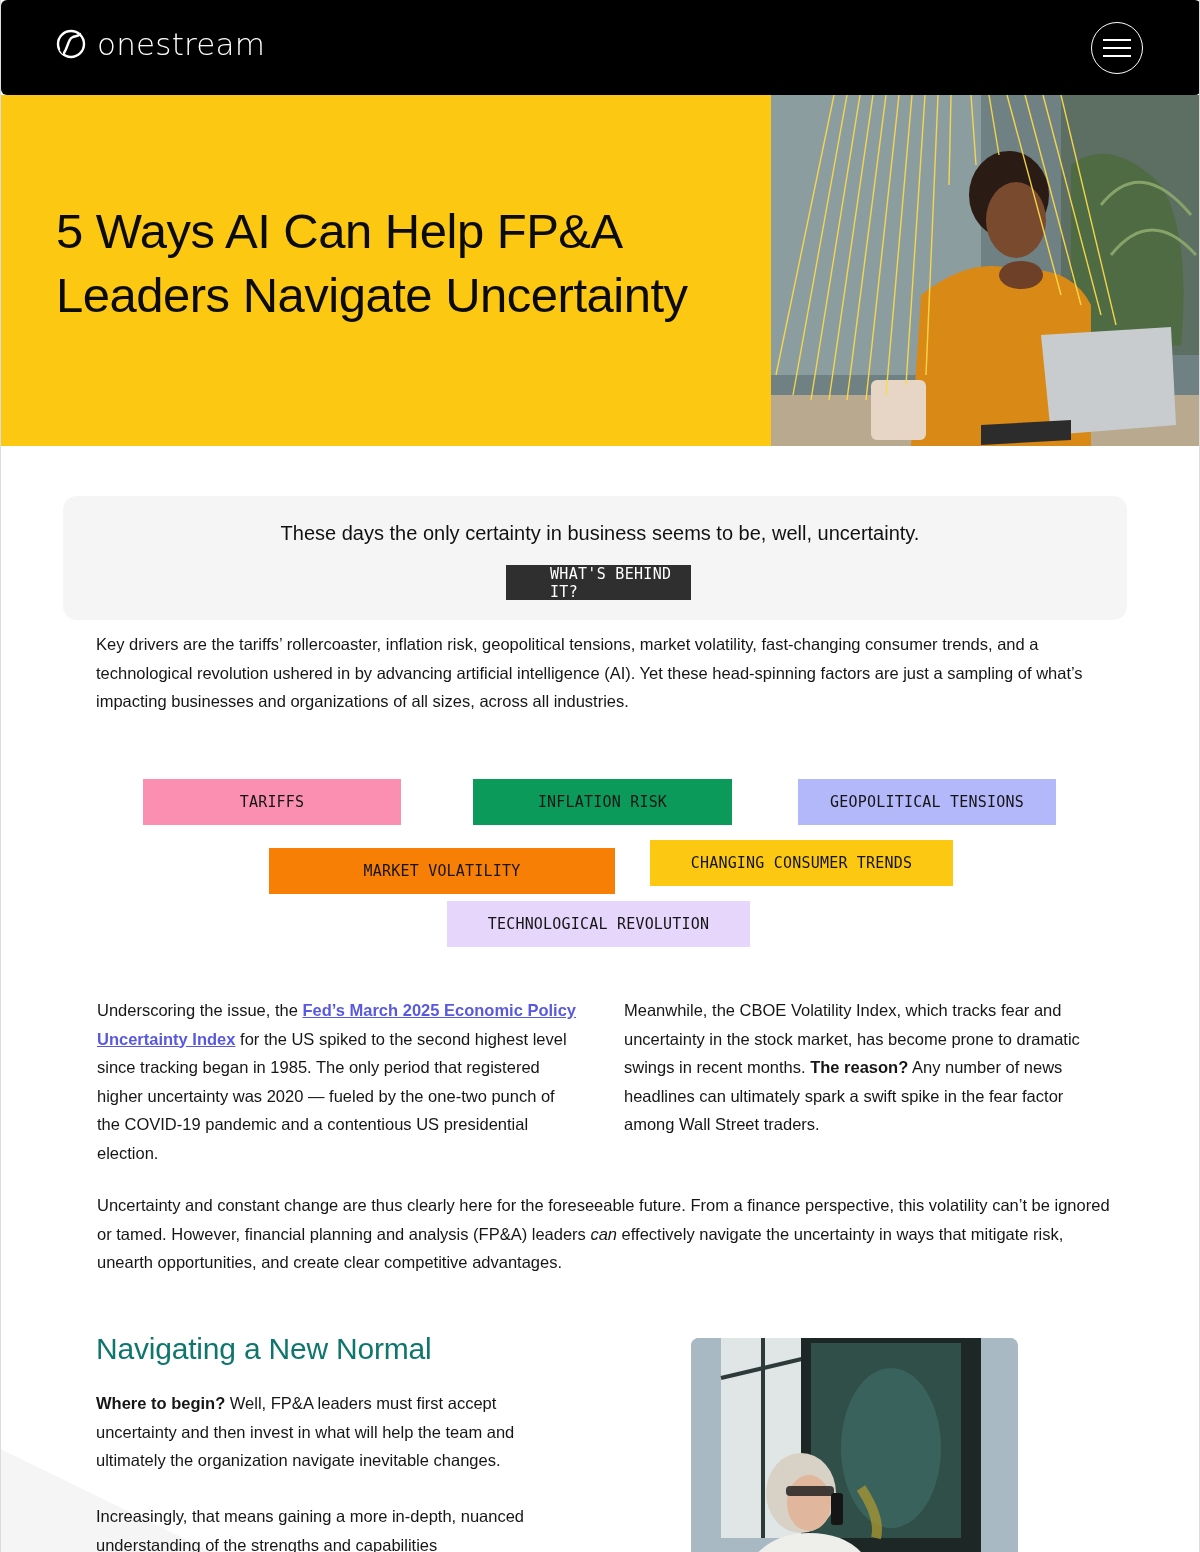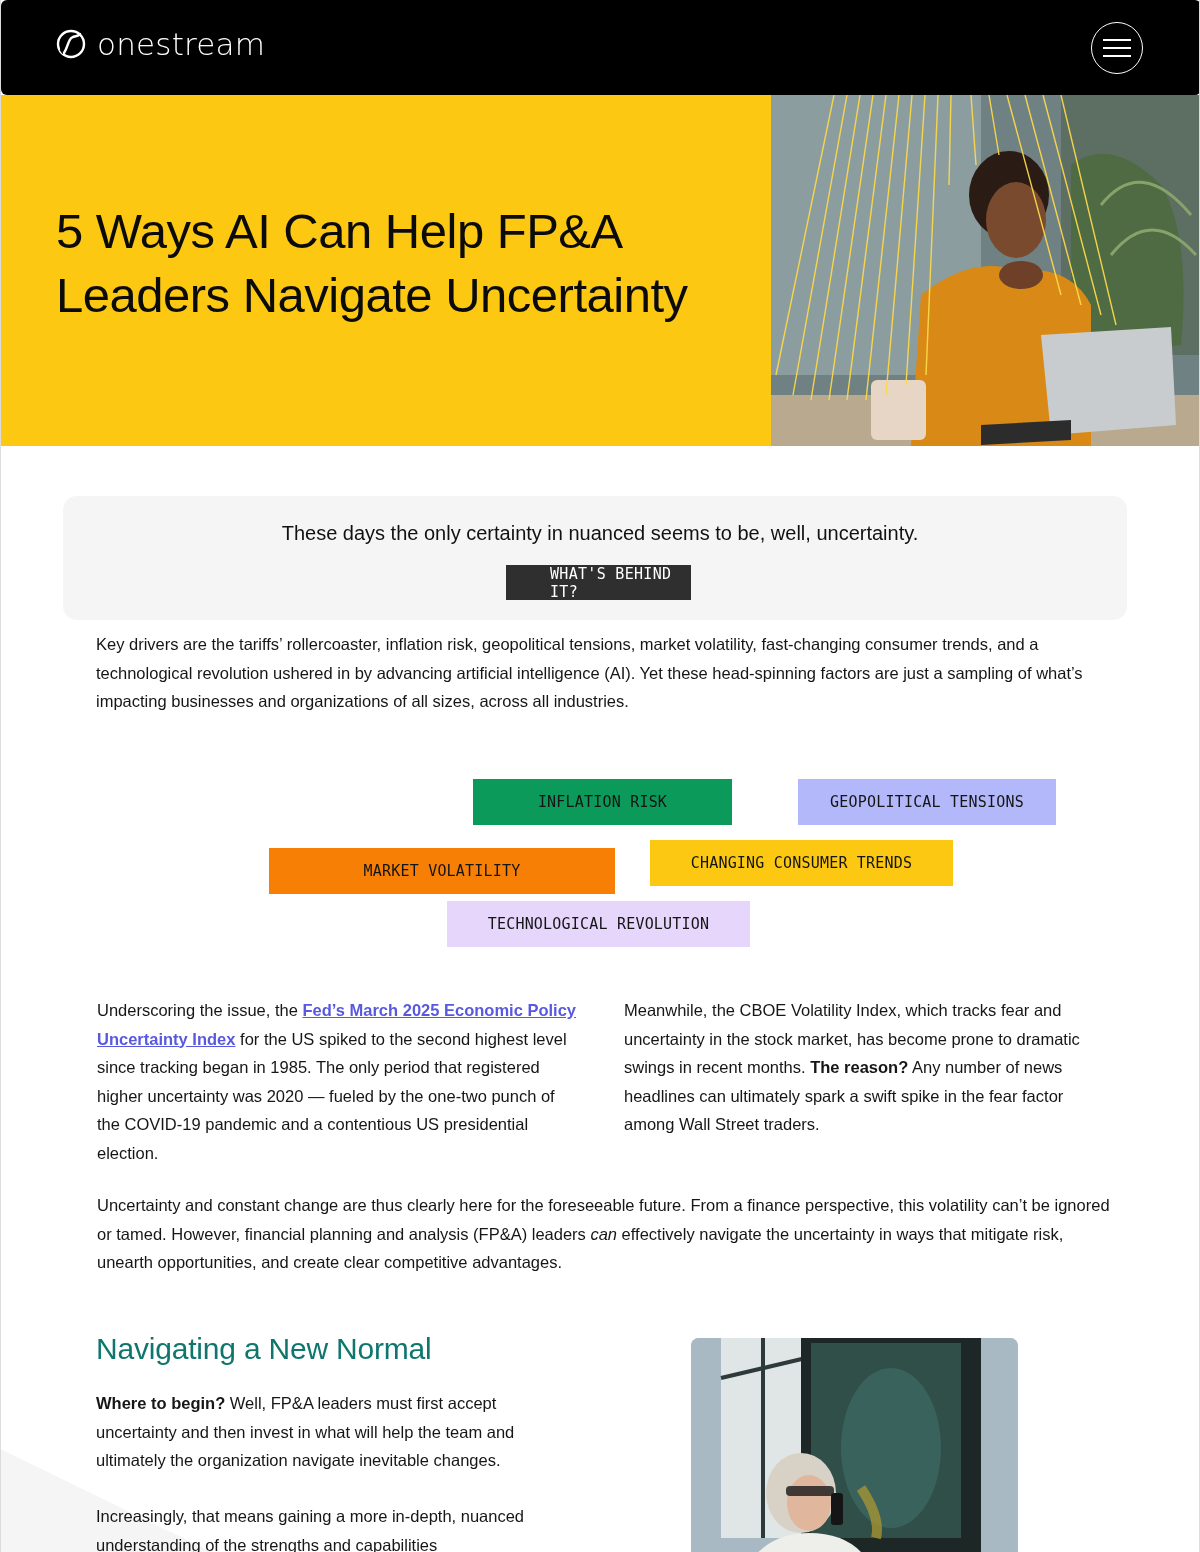--- a/index.html
+++ b/index.html
@@ -104,25 +104,28 @@
           <line x1="236" y1="0" x2="290" y2="200"></line>
           <line x1="254" y1="0" x2="310" y2="210"></line>
           <line x1="272" y1="0" x2="330" y2="220"></line>
           <line x1="290" y1="0" x2="345" y2="230"></line>
         </g>
       </svg>
     </div>
   </div>
 
   <div class="callout"></div>
-  <p class="callout-text">These days the only certainty in nuanced seems to be, well, uncertainty.</p>
+  <p class="callout-text">These days the only certainty in business seems to be, well, uncertainty.</p>
   <div class="callout-btn">WHAT'S BEHIND IT?</div>
 
   <p class="para p-intro">Key drivers are the tariffs’ rollercoaster, inflation risk, geopolitical tensions, market volatility, fast-changing consumer trends, and a technological revolution ushered in by advancing artificial intelligence (AI). Yet these head-spinning factors are just a sampling of what’s impacting businesses and organizations of all sizes, across all industries.</p>
 
+  <div class="tag" style="left:142px; top:779px; width:258px; background:#fb8fb2;">
+      <span>TARIFFS</span>
+    </div>
   <div class="tag" style="left:472px; top:779px; width:259px; background:#0b9a5a;">
       <span>INFLATION RISK</span>
     </div>
   <div class="tag" style="left:797px; top:779px; width:258px; background:#b3b8fb;">
       <span>GEOPOLITICAL TENSIONS</span>
     </div>
   <div class="tag" style="left:268px; top:848px; width:346px; background:#f77f06;justify-content:center;">
       <span>MARKET VOLATILITY</span>
     </div>
   <div class="tag" style="left:649px; top:840px; width:303px; background:#fcc812;">

